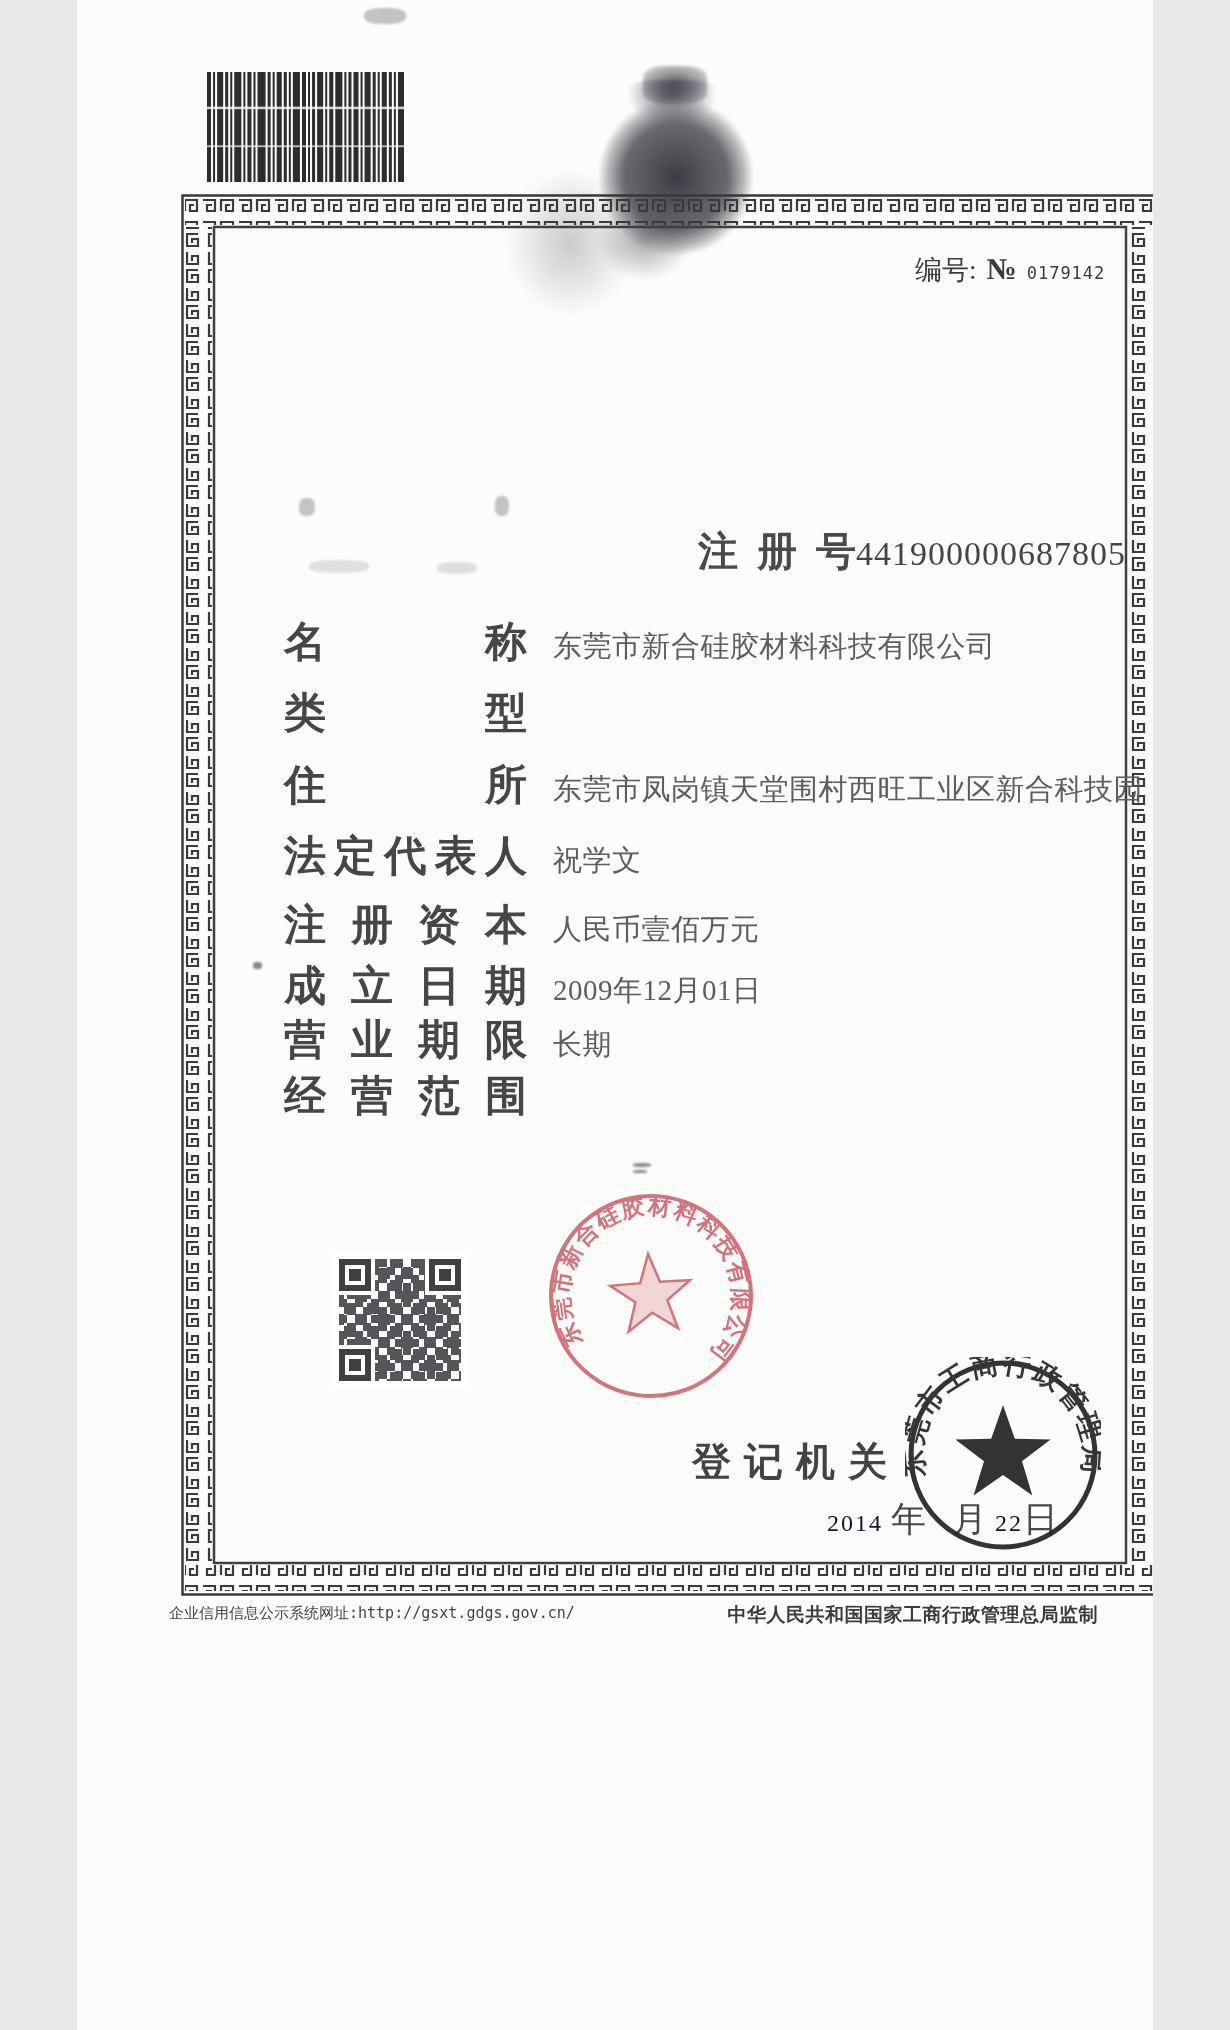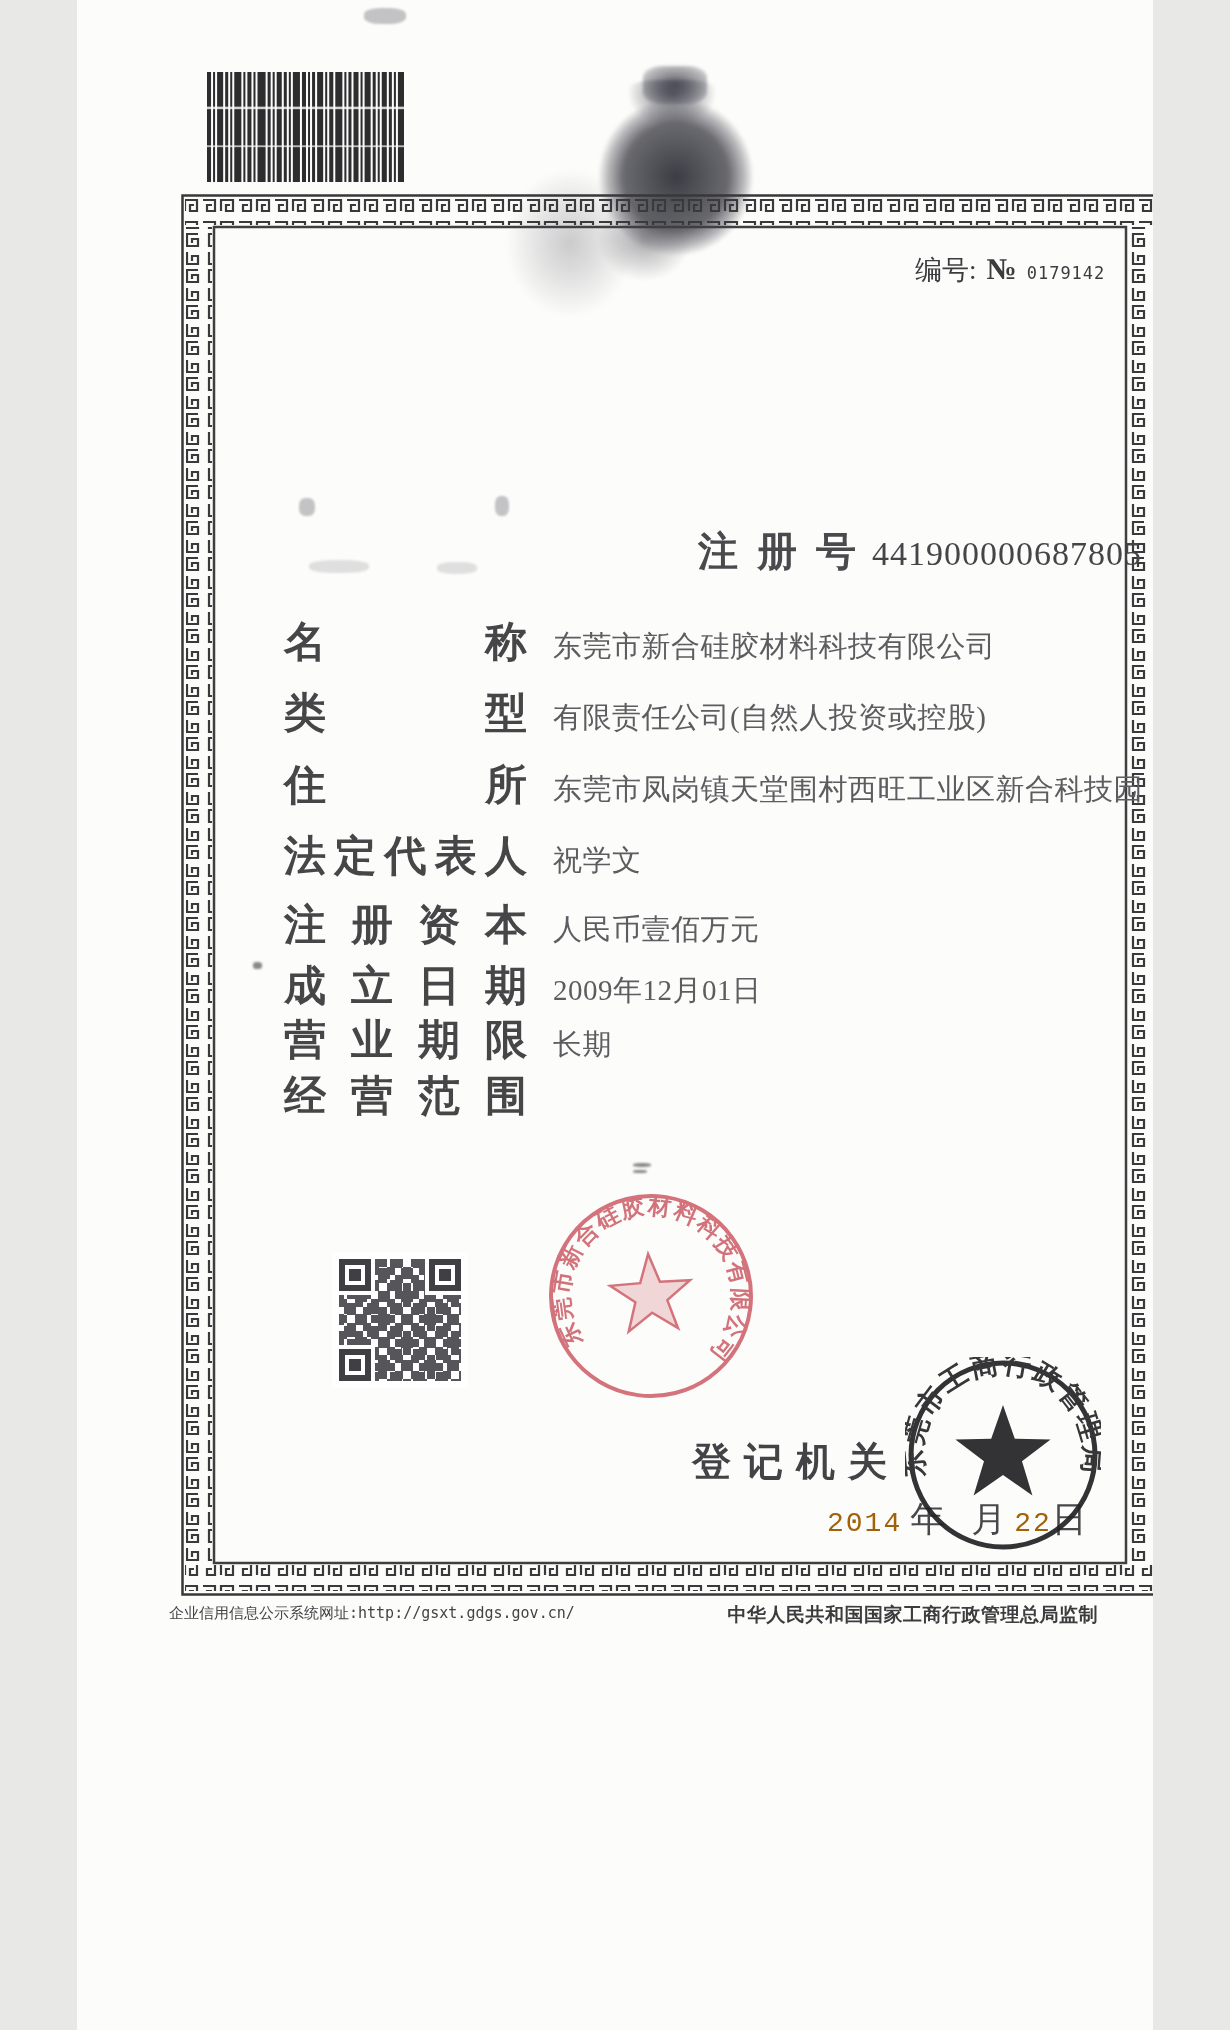--- a/index.html
+++ b/index.html
@@ -36,21 +36,21 @@
   
   .title{left:140px;top:332px;width:950px;text-align:center;
     font-size:146px;font-weight:bold;color:#222226;
     letter-spacing:48px;padding-left:48px;line-height:1.1;
     text-shadow:0 0 2px rgba(40,40,45,.6);}
 
   
   .regline{left:621px;top:524px;display:flex;align-items:baseline;}
   .reg-label{width:158px;display:flex;justify-content:space-between;
     font-size:40px;color:#4a4a4e;font-weight:600;}
-  .reg-value{margin-left:16px;font-size:34px;color:#454549;letter-spacing:1px;}
+  .reg-value{font-size:34px;color:#454549;letter-spacing:1px;}
 
   
   .fields{left:207px;top:612px;width:880px;}
   .frow{position:absolute;left:0;display:flex;align-items:flex-start;}
   .flabel{width:243px;display:flex;justify-content:space-between;
     font-size:42px;font-weight:600;color:#464649;line-height:1.05;flex:none;}
   .fvalue{margin-left:26px;margin-top:9px;font-size:29px;color:#5d5d61;letter-spacing:.5px;line-height:1.2;}
   .frow.scope .fvalue{margin-top:6px;width:600px;font-size:22px;line-height:26px;
     color:#636367;text-align:justify;letter-spacing:0;}
 
@@ -65,21 +65,21 @@
       repeating-conic-gradient(#3f3f44 0% 25%, transparent 0% 50%) 5px 9px/23px 23px;}
   .finder{position:absolute;width:20px;height:20px;border:6px solid #3f3f44;background:#fff;box-shadow:0 0 0 4px #fff;}
   .finder::after{content:"";position:absolute;left:4px;top:4px;width:12px;height:12px;background:#3f3f44;}
   .finder.tl{left:7px;top:7px;} .finder.tr{right:7px;top:7px;} .finder.bl{left:7px;bottom:7px;}
 
   
   .registrar{left:615px;top:1435px;display:flex;}
   .registrar-label{width:195px;display:flex;justify-content:space-between;
     font-size:39px;font-weight:600;color:#434347;}
   .dateline{left:750px;top:1496px;display:flex;align-items:baseline;font-size:35px;color:#48484c;}
-  .dateline .num{font-size:28px;letter-spacing:2px;color:#a16207;font-family:Liberation Mono, monospace;}
+  .dateline .num{font-size:24px;letter-spacing:2px;color:#0f172a;}
   .dateline .gap-month{width:26px;} .dateline .gap-s{width:8px;}
 
   
   .black-stamp{left:828px;top:1357px;width:196px;height:196px;opacity:.92;}
 
   
   .footer-left{left:92px;top:1604px;font-size:15px;color:#444448;
     font-family:"DejaVu Sans Mono","Liberation Mono",monospace;letter-spacing:0;}
   .footer-right{right:55px;top:1602px;font-size:19px;color:#3c3c3e;font-weight:600;letter-spacing:.5px;}
 
@@ -176,21 +176,20 @@
           <span>名</span>
           <span>称</span>
         </span>
       <span class="fvalue">东莞市新合硅胶材料科技有限公司</span>
     </div>
     <div class="frow" style="top:79px">
       <span class="flabel">
           <span>类</span>
           <span>型</span>
         </span>
-      <span class="fvalue">有限责任公司(自然人投资或控股)</span>
     </div>
     <div class="frow" style="top:151px">
       <span class="flabel">
           <span>住</span>
           <span>所</span>
         </span>
       <span class="fvalue">东莞市凤岗镇天堂围村西旺工业区新合科技园</span>
     </div>
     <div class="frow" style="top:222px">
       <span class="flabel">

